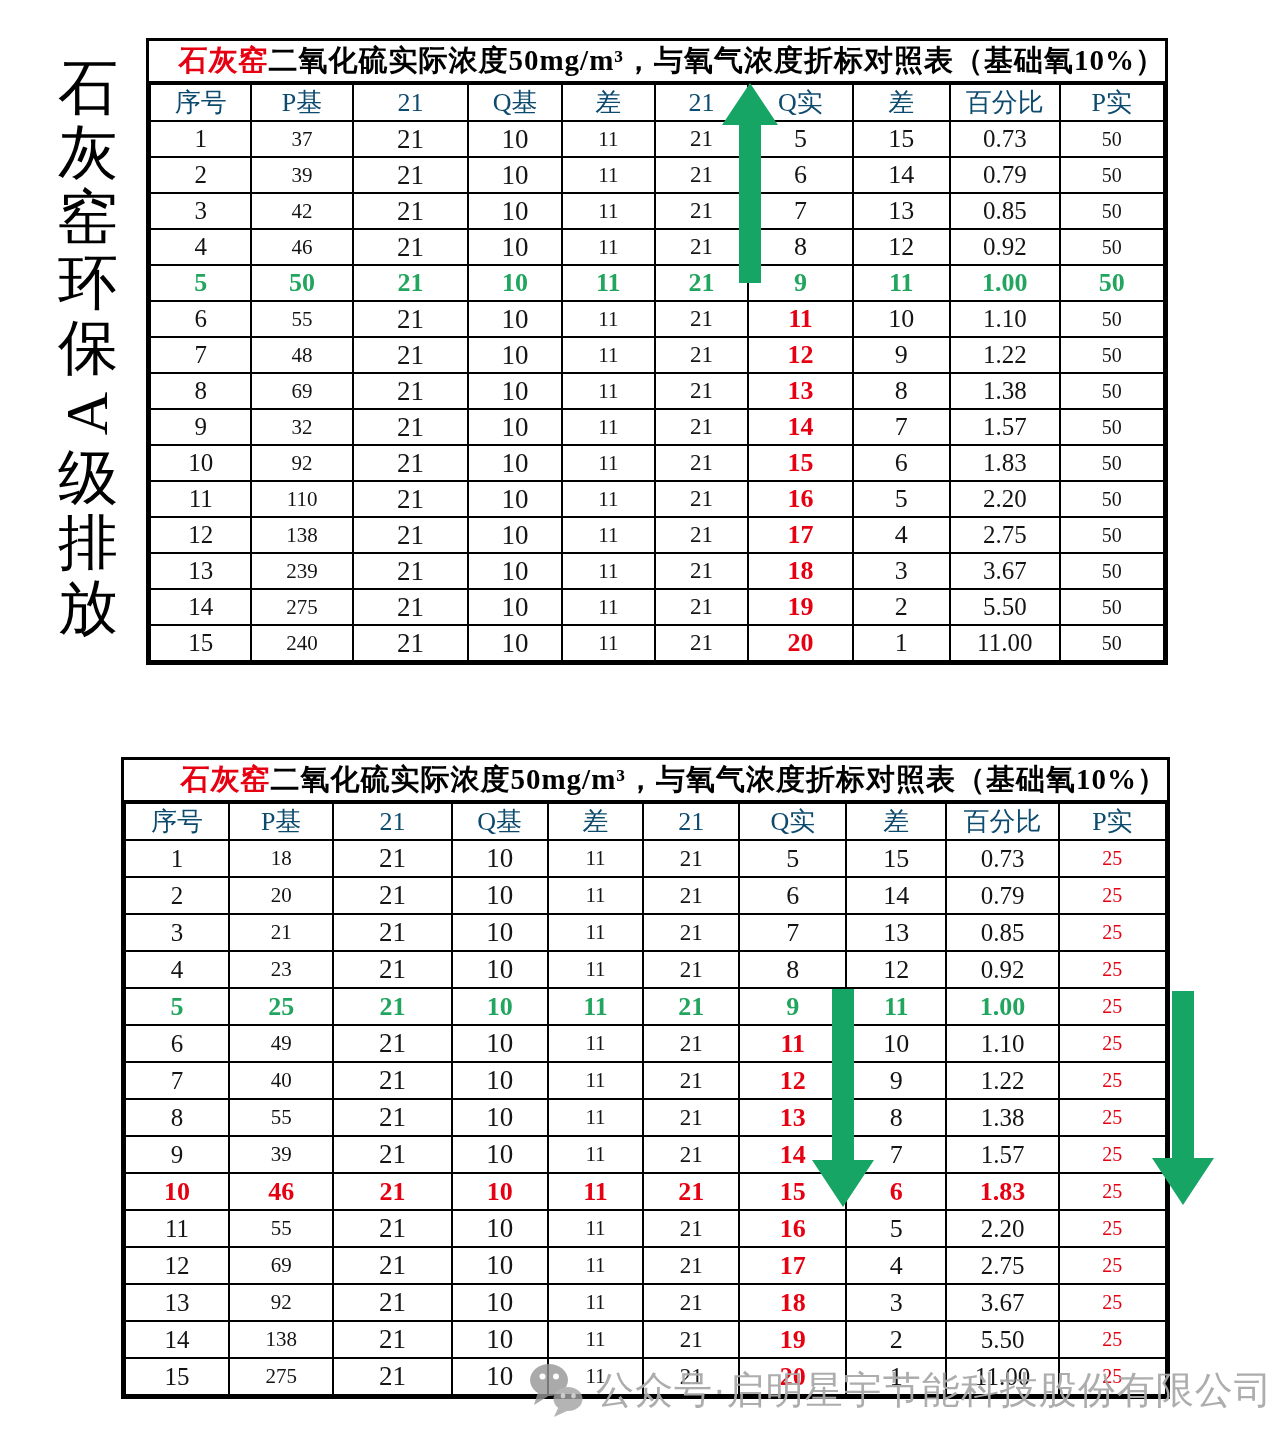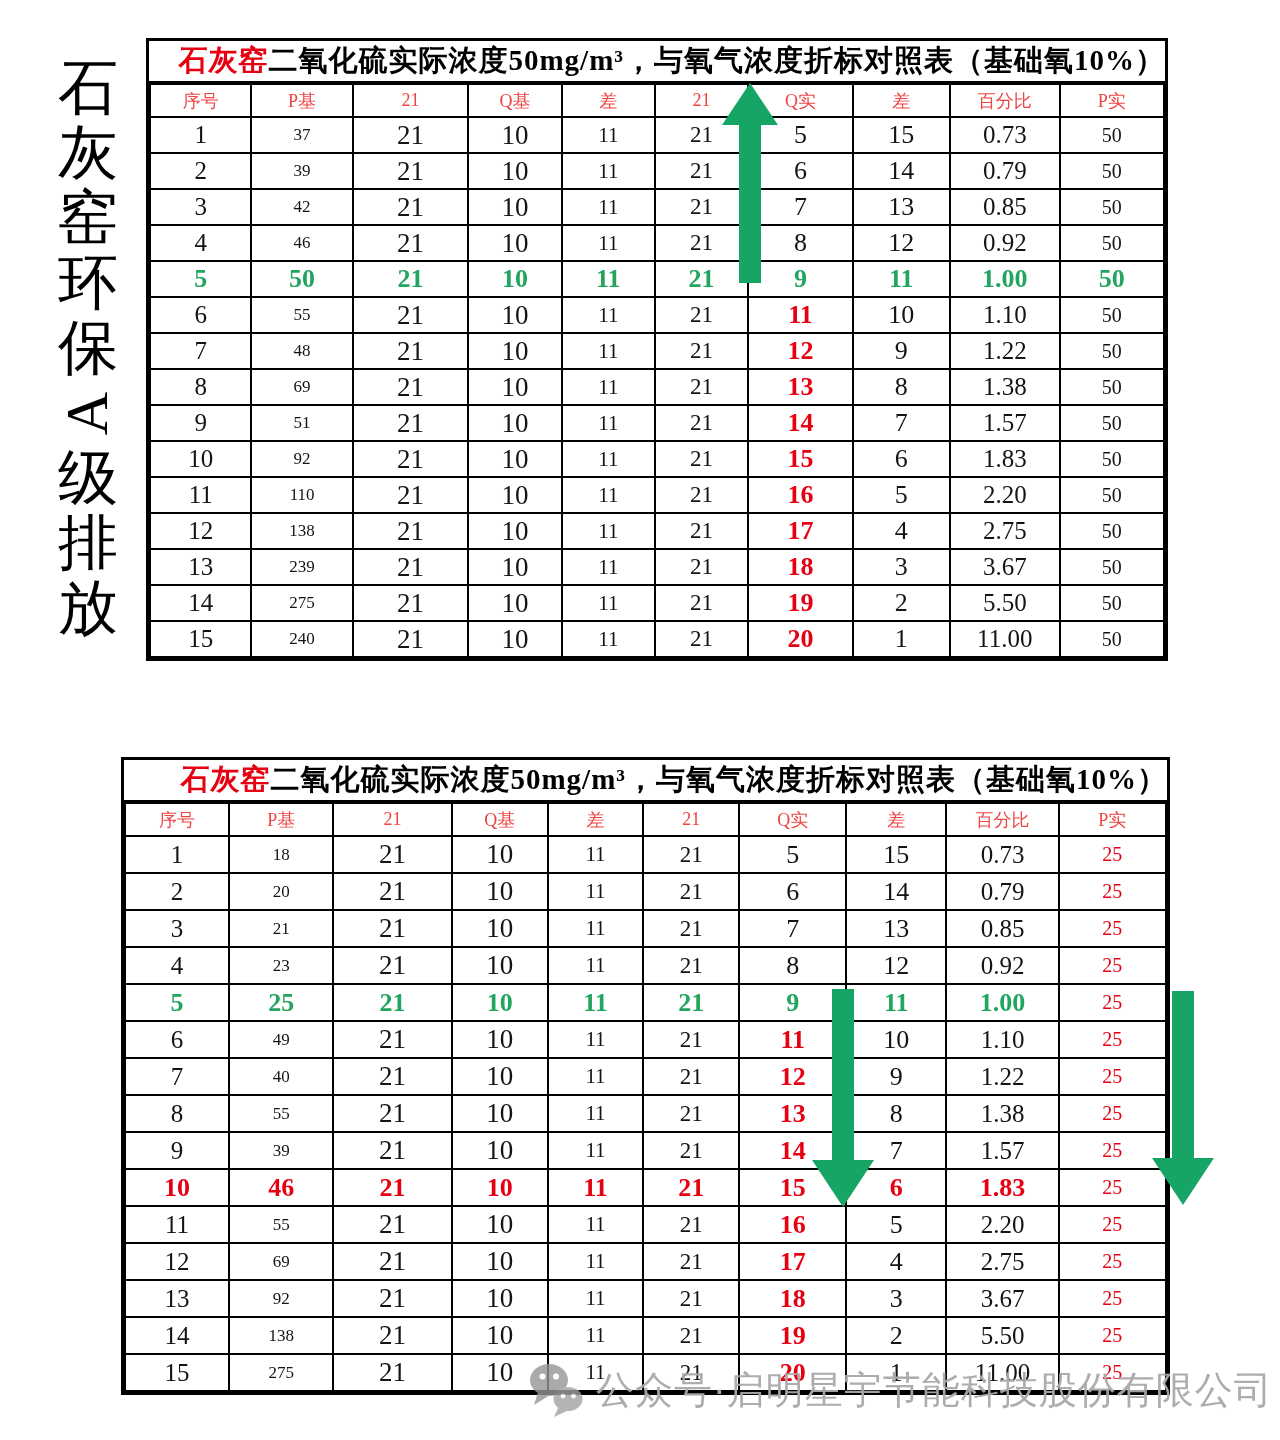--- a/index.html
+++ b/index.html
@@ -14,25 +14,25 @@
 
   
   .tbl-wrap{position:absolute;background:#fff;border:3px solid #000;box-sizing:border-box;}
   #t1{left:146px;top:38px;width:1022px;}
   #t2{left:121px;top:757px;width:1049px;}
   .tbl-title{height:40px;border-bottom:2px solid #000;display:flex;align-items:center;
              justify-content:flex-end;font-size:29px;font-weight:bold;letter-spacing:1px;color:#000;}
   .tbl-title .red{color:var(--red);}
   table{width:100%;border-collapse:collapse;table-layout:fixed;}
   th,td{border:2px solid #000;text-align:center;padding:0;overflow:hidden;white-space:nowrap;}
-  th{font-size:18px;font-weight:normal;height:31px;color:#ef4444;}
+  th{font-size:26px;font-weight:normal;height:31px;color:#0c4a6e;}
   td{height:34px;font-size:25px;color:#141414;}
   #t2 td{height:35px;}
   
-  td.c1{font-size:17px;}
+  td.c1{font-size:21px;}
   td.c2,td.c3{font-size:27px;}
   td.c4{font-size:21px;}
   td.c5{font-size:23px;}
   td.c6,td.c7{font-size:26px;}
   td.c9{font-size:20px;}
   
   .s-k{color:#141414;}
   .s-g{color:var(--green) !important;font-weight:bold;font-size:26px !important;}
   .s-r{color:var(--red) !important;font-weight:bold;font-size:26px !important;}
   .s-p{color:var(--red) !important;font-weight:normal;}
@@ -191,21 +191,21 @@
             <td class="c3 s-k">10</td>
             <td class="c4 s-k">11</td>
             <td class="c5 s-k">21</td>
             <td class="c6 s-r">13</td>
             <td class="c7 s-k">8</td>
             <td class="c8 s-k">1.38</td>
             <td class="c9 s-k">50</td>
           </tr>
           <tr>
             <td class="c0 s-k">9</td>
-            <td class="c1 s-k">51</td>
+            <td class="c1 s-k">32</td>
             <td class="c2 s-k">21</td>
             <td class="c3 s-k">10</td>
             <td class="c4 s-k">11</td>
             <td class="c5 s-k">21</td>
             <td class="c6 s-r">14</td>
             <td class="c7 s-k">7</td>
             <td class="c8 s-k">1.57</td>
             <td class="c9 s-k">50</td>
           </tr>
           <tr>

